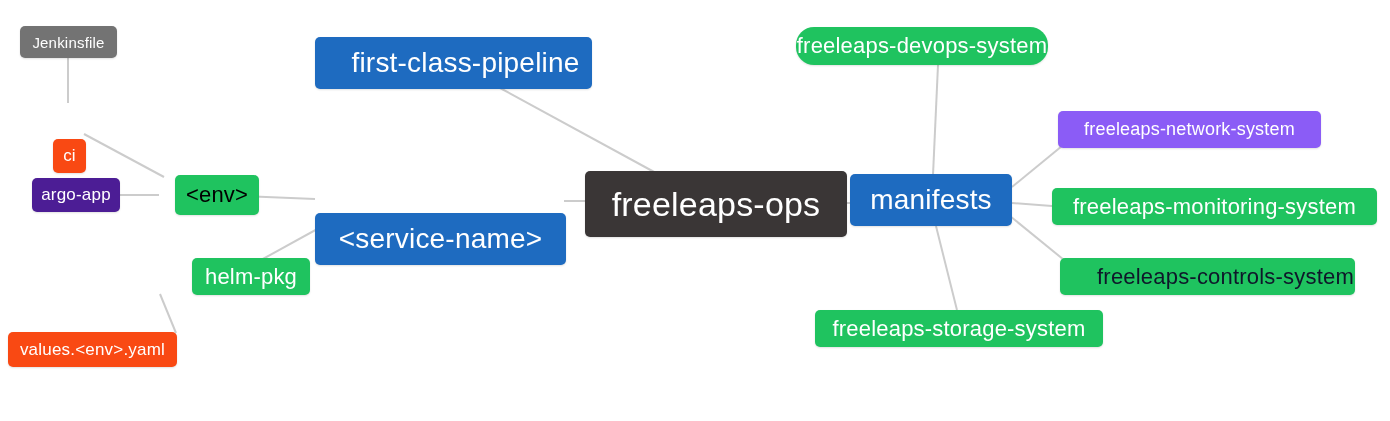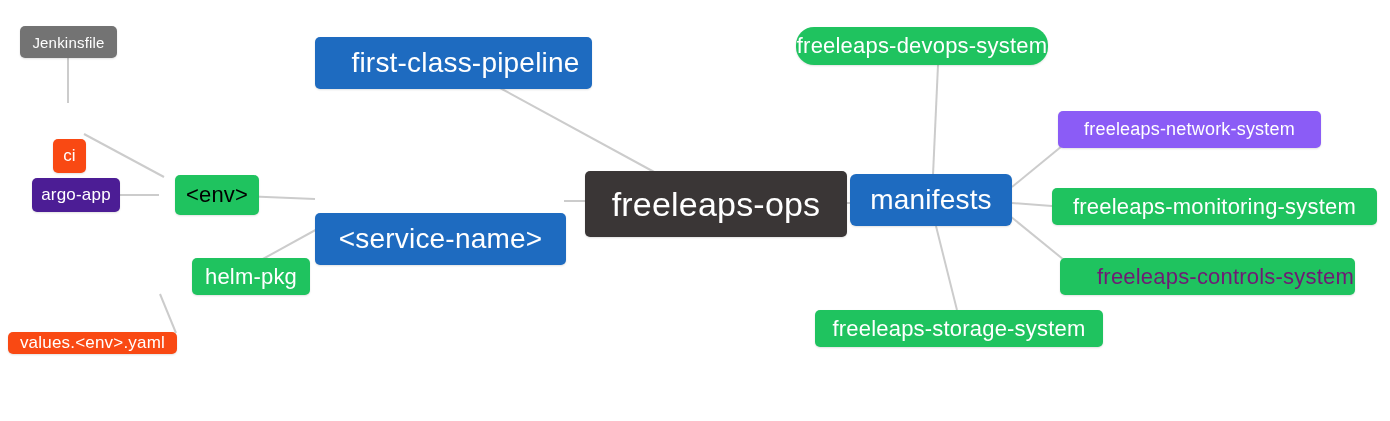--- a/index.html
+++ b/index.html
@@ -48,25 +48,25 @@
       <line x1="840" y1="203" x2="854" y2="203" stroke="#cccccc" stroke-width="2"></line>
       <line x1="933" y1="175" x2="938" y2="65" stroke="#cccccc" stroke-width="2"></line>
       <line x1="1012" y1="187" x2="1062" y2="146" stroke="#cccccc" stroke-width="2"></line>
       <line x1="1012" y1="203" x2="1052" y2="206" stroke="#cccccc" stroke-width="2"></line>
       <line x1="1010" y1="216" x2="1064" y2="260" stroke="#cccccc" stroke-width="2"></line>
       <line x1="936" y1="226" x2="957" y2="310" stroke="#cccccc" stroke-width="2"></line>
     </svg>
 <div class="node" style="left: 585px; top: 171px; width: 262px; height: 66px; font-size: 34px; background: rgb(58, 54, 54); color: rgb(255, 255, 255);">freeleaps-ops</div>
     <div class="node" style="left: 315px; top: 37px; width: 277px; height: 52px; font-size: 28px; background: rgb(30, 107, 192); color: rgb(255, 255, 255); padding-left: 24px;">first-class-pipeline</div>
     <div class="node" style="left: 315px; top: 171px; width: 251px; height: 52px; font-size: 28px; background: rgb(30, 107, 192); color: rgb(255, 255, 255); margin-top: 42px;">&lt;service-name&gt;</div>
-    <div class="node" style="left: 850px; top: 174px; width: 162px; height: 52px; font-size: 28px; background: rgb(30, 107, 192); color: rgb(255, 255, 255); border-radius: 6px;">manifests</div>
+    <div class="node" style="left: 850px; top: 174px; width: 162px; height: 52px; font-size: 28px; background: rgb(30, 107, 192); color: rgb(255, 255, 255);">manifests</div>
     <div class="node" style="left: 159px; top: 175px; width: 84px; height: 40px; font-size: 22px; background: rgb(31, 195, 95); color: #000000; margin-left: 16px;">&lt;env&gt;</div>
     <div class="node" style="left: 147px; top: 258px; width: 118px; height: 37px; font-size: 22px; background: rgb(31, 195, 95); color: rgb(255, 255, 255); margin-left: 45px;">helm-pkg</div>
     <div class="node" style="left: 796px; top: 27px; width: 252px; height: 38px; font-size: 22px; background: rgb(31, 195, 95); color: rgb(255, 255, 255); border-radius: 18px;">freeleaps-devops-system</div>
     <div class="node" style="left: 1058px; top: 111px; width: 263px; height: 37px; font-size: 18px; background: #8b5cf6; color: rgb(255, 255, 255);">freeleaps-network-system</div>
     <div class="node" style="left: 1052px; top: 188px; width: 325px; height: 37px; font-size: 22px; background: rgb(31, 195, 95); color: rgb(255, 255, 255);">freeleaps-monitoring-system</div>
-    <div class="node" style="left: 1060px; top: 258px; width: 295px; height: 37px; font-size: 22px; background: rgb(31, 195, 95); color: #701a75; padding-left: 36px;">freeleaps-controls-system</div>
+    <div class="node" style="left: 1060px; top: 258px; width: 295px; height: 37px; font-size: 22px; background: rgb(31, 195, 95); color: #0f172a; padding-left: 36px;">freeleaps-controls-system</div>
     <div class="node" style="left: 815px; top: 310px; width: 288px; height: 37px; font-size: 22px; background: rgb(31, 195, 95); color: rgb(255, 255, 255);">freeleaps-storage-system</div>
     <div class="node" style="left: 53px; top: 103px; width: 33px; height: 34px; font-size: 17px; background: rgb(249, 73, 19); color: rgb(255, 255, 255); margin-top: 36px;">ci</div>
     <div class="node" style="left: 32px; top: 178px; width: 88px; height: 34px; font-size: 17px; background: #4c1d95; color: rgb(255, 255, 255);">argo-app</div>
-    <div class="node" style="left: 8px; top: 332px; width: 169px; height: 22px; font-size: 17px; background: rgb(249, 73, 19); color: rgb(255, 255, 255);">values.&lt;env&gt;.yaml</div>
+    <div class="node" style="left: 8px; top: 332px; width: 169px; height: 35px; font-size: 17px; background: rgb(249, 73, 19); color: rgb(255, 255, 255);">values.&lt;env&gt;.yaml</div>
     <div class="node" style="left: 20px; top: 26px; width: 97px; height: 32px; font-size: 15px; background: #737373; color: rgb(255, 255, 255);">Jenkinsfile</div>
   </div>
 
 </body></html>

